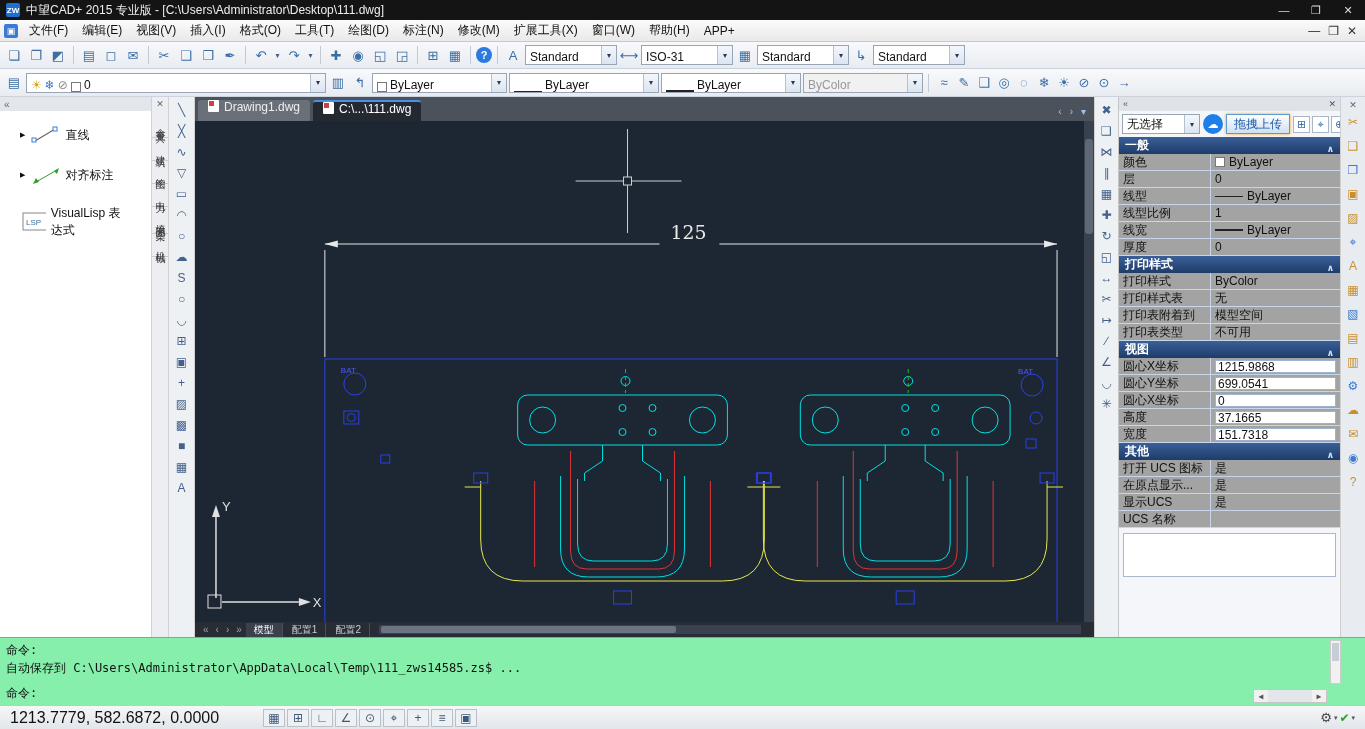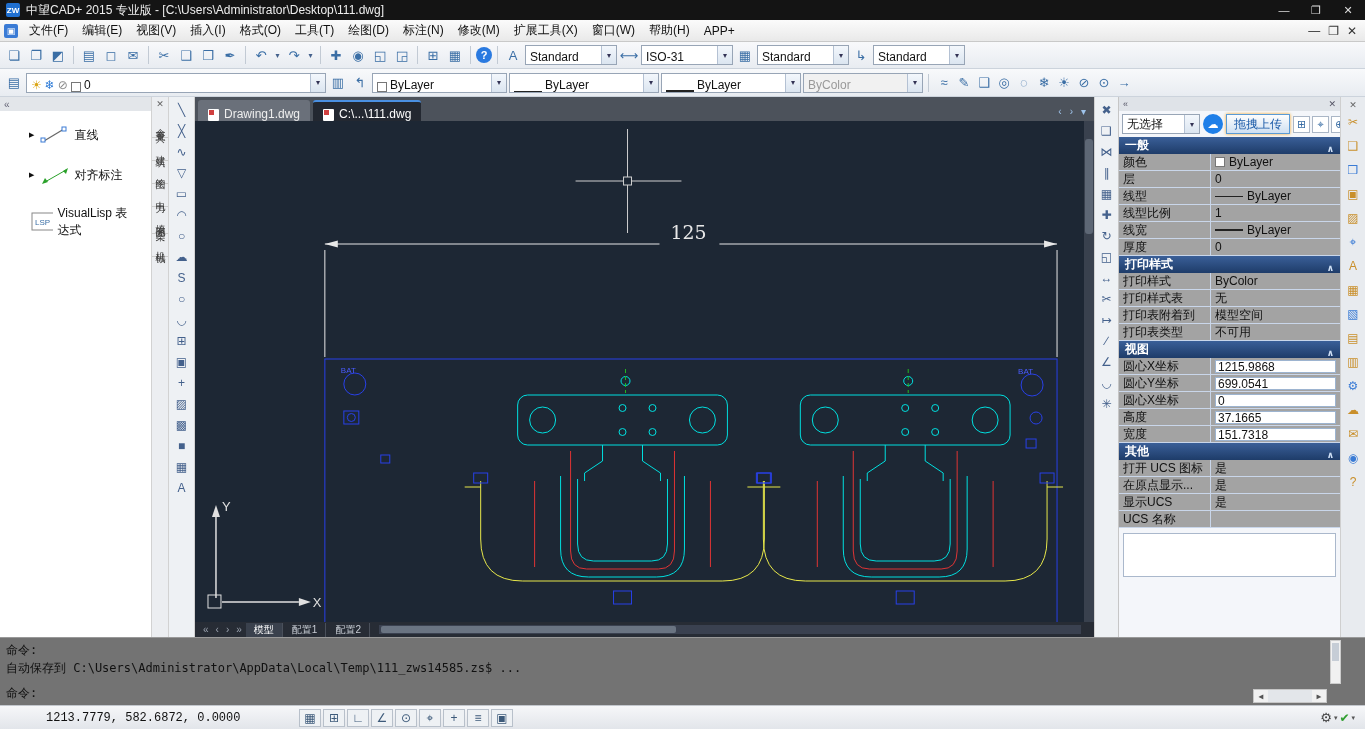--- a/index.html
+++ b/index.html
@@ -39,37 +39,37 @@
   .linedeco.thick { border-top-width:2px; }
   .combo.disabled { background:#f1f1f1; color:#999; }
   .help-badge { width:16px; height:16px; border-radius:50%; background:#2a7ae0; color:#fff; font-weight:bold; font-size:11px; display:flex; align-items:center; justify-content:center; }
   .li-bulb { color:#dba617; } .li-freeze { color:#2b79d6; } .li-lock { color:#8a8a8a; }
 
   
   .main { flex:1 1 auto; display:flex; min-height:0; }
 
   .palette-col { width:152px; display:flex; flex-direction:column; background:#fff; border-right:1px solid #d2d2d2; }
   .palette-header { height:14px; background:#e3e6ea; display:flex; align-items:center; padding:0 4px; color:#667; font-size:10px; flex:0 0 auto; }
-  .palette-body { flex:1; padding:14px 20px; display:flex; flex-direction:column; gap:20px;margin-left:9px; }
+  .palette-body { flex:1; padding:14px 20px; display:flex; flex-direction:column; gap:20px; }
   .palette-item { display:flex; align-items:center; gap:5px; cursor:default; }
   .tri { font-size:7px; color:#111; }
 
   .side-tabs { width:17px; background:#eceef1; border-right:1px solid #d2d2d2; display:flex; flex-direction:column; align-items:center; }
   .side-close { font-size:9px; color:#666; padding:2px 0; }
   .side-tab-list { display:flex; flex-direction:column; align-items:center; }
   .side-tab { writing-mode:vertical-rl; font-size:10px; color:#3c3c3c; padding:9px 1px; border-bottom:1px solid #cbcbcb; letter-spacing:2px; }
 
   .vt { background:#eef1f4; display:flex; flex-direction:column; align-items:center; padding-top:3px; gap:2px; }
   .draw-toolbar { width:26px; border-right:1px solid #d2d2d2; }
   .modify-toolbar { width:24px; border-left:1px solid #d2d2d2; }
   .ticon { width:20px; height:19px; display:flex; align-items:center; justify-content:center; color:#44618c; font-size:12px; }
 
   .canvas-wrap { flex:1; display:flex; flex-direction:column; min-width:0; }
   .doc-tabs { height:24px; background:#4c525b; display:flex; align-items:flex-end; padding-left:3px; gap:3px; flex:0 0 auto; }
-  .doc-tab { height:21px; display:flex; align-items:flex-end; gap:5px; padding:0 10px; font-size:12px; color:#eee; background:#6a707a; border-radius:3px 3px 0 0; white-space:nowrap; }
+  .doc-tab { height:21px; display:flex; align-items:flex-start; gap:5px; padding:0 10px; font-size:12px; color:#eee; background:#6a707a; border-radius:3px 3px 0 0; white-space:nowrap; }
   .doc-tab.active { background:#232831; color:#fff; border-top:2px solid #4a90e2; }
   .file-ico { width:11px; height:12px; background:#fff; border-radius:1px; }
   .file-ico::before { content:""; display:block; width:5px; height:5px; background:#d04040; margin:1px; }
   .tab-nav { margin-left:auto; display:flex; gap:8px; padding:0 8px 4px 0; color:#9ec3ea; font-size:10px; }
 
   .canvas { flex:1; position:relative; background:#1d2734; overflow:hidden; }
   .canvas svg { position:absolute; inset:0; width:100%; height:100%; }
   .vscroll { position:absolute; right:0; top:0; bottom:0; width:10px; background:#39414e; }
   .vscroll .thumb { position:absolute; right:1px; top:18px; width:8px; height:95px; background:#5d6775; border-radius:3px; }
 
@@ -96,32 +96,32 @@
   .pvalue { flex:1; padding:0 4px; display:flex; align-items:center; gap:4px; white-space:nowrap; overflow:hidden; }
   .pvalue .boxed { flex:1; border:1px solid #9db4d0; height:13px; line-height:12px; padding:0 2px; background:#fff; }
   .props-bottom-box { margin:5px 4px; height:44px; background:#fff; border:1px solid #aab8cc; }
 
   .right-dock { width:25px; background:#e8ebef; border-left:1px solid #cfcfcf; display:flex; flex-direction:column; align-items:center; padding-top:2px; }
   .dock-close { font-size:9px; color:#666; padding:1px 0 3px; }
   .dock-list { display:flex; flex-direction:column; align-items:center; gap:7px; }
   .dock-list .ticon { height:17px; }
 
   
-  .cmd-area { height:68px; background:#737373; border-top:1px solid #999; position:relative; font-family:"DejaVu Sans Mono","Liberation Mono",monospace; font-size:12px; padding:3px 6px; flex:0 0 auto; }
+  .cmd-area { height:68px; background:#86efac; border-top:1px solid #999; position:relative; font-family:"DejaVu Sans Mono","Liberation Mono",monospace; font-size:12px; padding:3px 6px; flex:0 0 auto; }
   .cmd-line { height:18px; line-height:18px; white-space:pre; }
   .cmd-prompt { position:absolute; left:6px; bottom:3px; }
   .cmd-vscroll { position:absolute; right:24px; top:2px; width:11px; height:44px; background:#f1f1f1; border:1px solid #ccc; }
   .cmd-vscroll .thumb { margin:2px auto; width:7px; height:18px; background:#c6cdd6; }
   .cmd-hscroll { position:absolute; right:38px; bottom:2px; width:74px; height:14px; display:flex; align-items:center; border:1px solid #c6c6c6; background:#f1f1f1; font-size:8px; color:#555; }
   .cmd-hscroll .hbtn { width:14px; text-align:center; }
   .cmd-hscroll .htrack { flex:1; height:100%; background:#e3e6ea; }
 
   
   .statusbar { height:24px; background:linear-gradient(#f6f7f9,#e2e5ea); border-top:1px solid #c3c7cd; display:flex; align-items:center; padding:0 10px; gap:3px; flex:0 0 auto; }
-  .coords { font-family:Liberation Mono, monospace; font-size:12px; width:228px; color:#111;margin-left:36px; }
+  .coords { font-family:Liberation Sans, sans-serif; font-size:16px; width:228px; color:#111; }
   .status-icons { display:flex; gap:2px; margin-left:22px; }
   .sicon { width:22px; height:18px; border:1px solid #b8c0ca; background:#eef1f4; display:flex; align-items:center; justify-content:center; color:#3d5a7a; font-size:12px; }
   .sb-right { margin-left:auto; display:flex; align-items:center; gap:2px; }
   .gear { color:#444; font-size:13px; }
   .check { color:#2f9e2f; font-size:12px; font-weight:bold; }
   .sb-drop { font-size:7px; color:#555; }
 </style>
 </head>
 <body>
 

